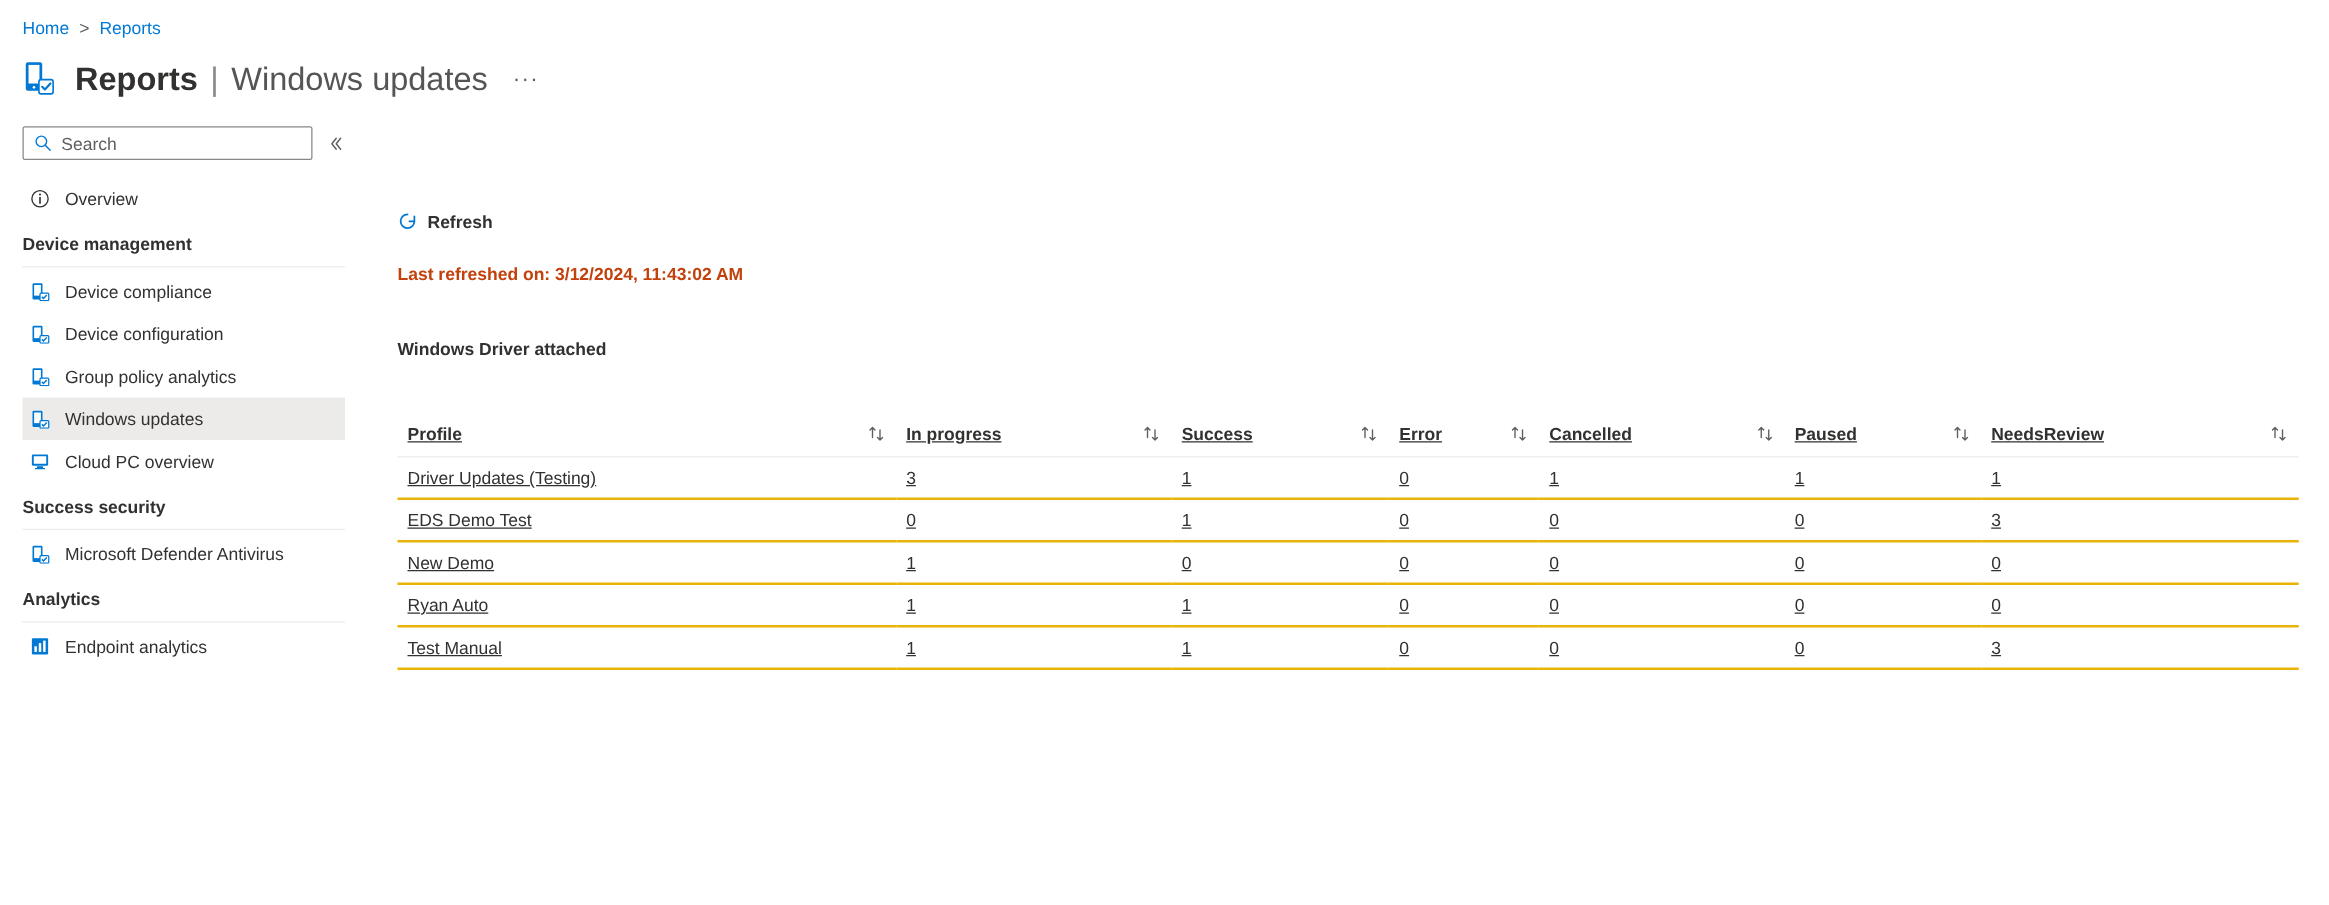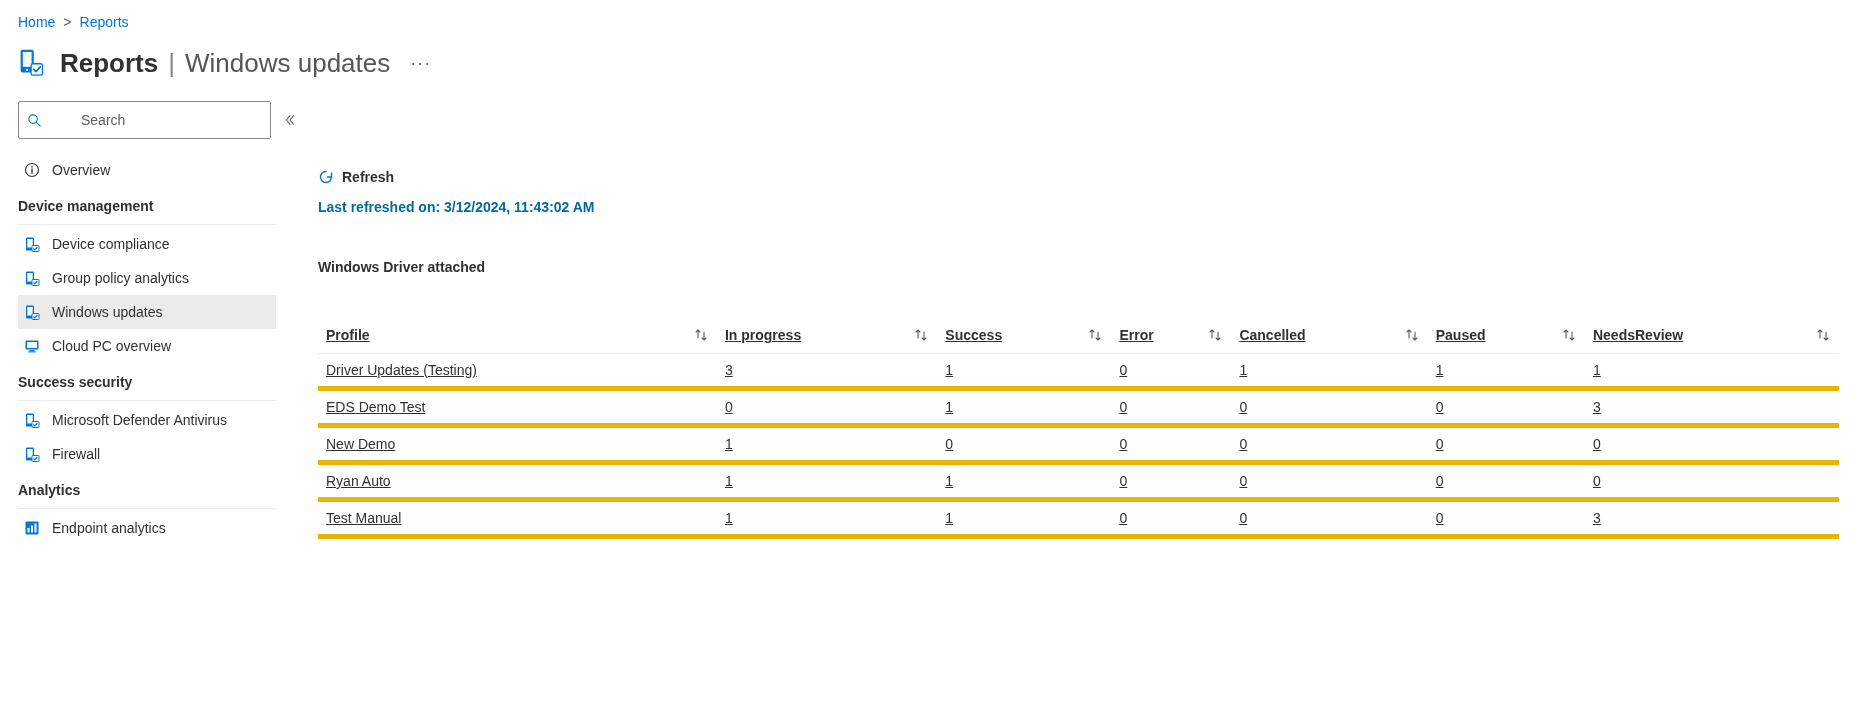--- a/index.html
+++ b/index.html
@@ -32,21 +32,21 @@
   
   .layout { display: flex; }
   .sidebar { width: 258px; flex-shrink: 0; }
   .main { flex: 1; padding: 0 24px 0 42px; }
 
   
   .search-row { display: flex; align-items: center; gap: 12px; margin-bottom: 14px; }
   .search-box {
     display: flex; align-items: center;
     border: 1px solid #8a8886; border-radius: 2px;
-    height: 38px; padding: 0 8px; flex: 1; gap: 32px;
+    height: 27px; padding: 0 8px; flex: 1;
   }
   .search-box input {
     border: none; outline: none; font-size: 14px; flex: 1;
     background: transparent; color: #323130;
   }
   .search-box input::placeholder { color: #605e5c; }
   .search-icon { width: 15px; height: 15px; margin-right: 7px; }
   .collapse-btn { width: 14px; height: 14px; cursor: pointer; display: flex; align-items: center; justify-content: center; color: #605e5c; }
 
   
@@ -67,40 +67,40 @@
   }
 
   
   .refresh-row {
     display: flex; align-items: center; gap: 8px;
     height: 40px; cursor: pointer; color: #323130;
     margin-top: 56px;
     font-weight: bold;
   }
   .refresh-row .icon { width: 16px; height: 16px; }
-  .last-refreshed { font-size: 14px; color: #0369a1; font-weight: 600; margin-top: 2px; }
+  .last-refreshed { font-size: 14px; color: #c2410c; font-weight: 600; margin-top: 14px; }
   .last-refreshed .label { font-weight: 600; }
   .last-refreshed .val { font-weight: 600; }
 
   .subheading { font-size: 14px; font-weight: 600; margin-top: 44px; margin-bottom: 42px; }
 
   
   table.data { width: 100%; border-collapse: collapse; text-decoration: underline; }
   table.data th {
     text-align: left; font-weight: 600; font-size: 14px;
     padding: 10px 8px; border-bottom: 1px solid #edebe9;
     position: relative;
   }
   table.data th .sort {
     position: absolute; right: 8px; top: 50%; transform: translateY(-50%);
     width: 16px; height: 16px;
   }
   table.data td {
     font-size: 14px; padding: 8px 8px;
-    border-bottom: 5px solid #eab308;
+    border-bottom: 2px solid #eab308;
   }
 
 </style>
 </head>
 <body>
 
 <nav class="breadcrumb">
   <a href="#">Home</a>
   <span class="sep">&gt;</span>
   <a href="#">Reports</a>
@@ -170,20 +170,31 @@
     </div>
     <div class="side-item indent">
       <span class="icon">
           <svg viewBox="0 0 16 16" width="16" height="16">
             <rect x="2" y="1.5" width="8" height="13" rx="1" fill="#0078d4"></rect>
             <rect x="3.3" y="3" width="5.4" height="8.5" fill="#fff"></rect>
             <rect x="8" y="9.5" width="7" height="6" rx="0.8" fill="#fff" stroke="#0078d4" stroke-width="1"></rect>
             <path d="M9.5 12.5 l1.3 1.3 l2.6-2.8" fill="none" stroke="#0078d4" stroke-width="1.2"></path>
           </svg>
         </span>
+      <span class="side-label">Device configuration</span>
+    </div>
+    <div class="side-item indent">
+      <span class="icon">
+          <svg viewBox="0 0 16 16" width="16" height="16">
+            <rect x="2" y="1.5" width="8" height="13" rx="1" fill="#0078d4"></rect>
+            <rect x="3.3" y="3" width="5.4" height="8.5" fill="#fff"></rect>
+            <rect x="8" y="9.5" width="7" height="6" rx="0.8" fill="#fff" stroke="#0078d4" stroke-width="1"></rect>
+            <path d="M9.5 12.5 l1.3 1.3 l2.6-2.8" fill="none" stroke="#0078d4" stroke-width="1.2"></path>
+          </svg>
+        </span>
       <span class="side-label">Group policy analytics</span>
     </div>
     <div class="side-item indent active">
       <span class="icon">
           <svg viewBox="0 0 16 16" width="16" height="16">
             <rect x="2" y="1.5" width="8" height="13" rx="1" fill="#0078d4"></rect>
             <rect x="3.3" y="3" width="5.4" height="8.5" fill="#fff"></rect>
             <rect x="8" y="9.5" width="7" height="6" rx="0.8" fill="#fff" stroke="#0078d4" stroke-width="1"></rect>
             <path d="M9.5 12.5 l1.3 1.3 l2.6-2.8" fill="none" stroke="#0078d4" stroke-width="1.2"></path>
           </svg>
@@ -208,31 +219,20 @@
       <span class="icon">
           <svg viewBox="0 0 16 16" width="16" height="16">
             <rect x="2" y="1.5" width="8" height="13" rx="1" fill="#0078d4"></rect>
             <rect x="3.3" y="3" width="5.4" height="8.5" fill="#fff"></rect>
             <rect x="8" y="9.5" width="7" height="6" rx="0.8" fill="#fff" stroke="#0078d4" stroke-width="1"></rect>
             <path d="M9.5 12.5 l1.3 1.3 l2.6-2.8" fill="none" stroke="#0078d4" stroke-width="1.2"></path>
           </svg>
         </span>
       <span class="side-label">Microsoft Defender Antivirus</span>
     </div>
-    <div class="side-item indent">
-      <span class="icon">
-          <svg viewBox="0 0 16 16" width="16" height="16">
-            <rect x="2" y="1.5" width="8" height="13" rx="1" fill="#0078d4"></rect>
-            <rect x="3.3" y="3" width="5.4" height="8.5" fill="#fff"></rect>
-            <rect x="8" y="9.5" width="7" height="6" rx="0.8" fill="#fff" stroke="#0078d4" stroke-width="1"></rect>
-            <path d="M9.5 12.5 l1.3 1.3 l2.6-2.8" fill="none" stroke="#0078d4" stroke-width="1.2"></path>
-          </svg>
-        </span>
-      <span class="side-label">Firewall</span>
-    </div>
 
     <div class="side-section">Analytics</div>
 
     <div class="side-item indent">
       <span class="icon">
           <svg viewBox="0 0 16 16" width="16" height="16">
             <rect x="1.5" y="1.5" width="13" height="13" rx="1" fill="#0078d4"></rect>
             <rect x="3.5" y="8" width="2" height="4.5" fill="#fff"></rect>
             <rect x="7" y="5.5" width="2" height="7" fill="#fff"></rect>
             <rect x="10.5" y="3.5" width="2" height="9" fill="#fff"></rect>

